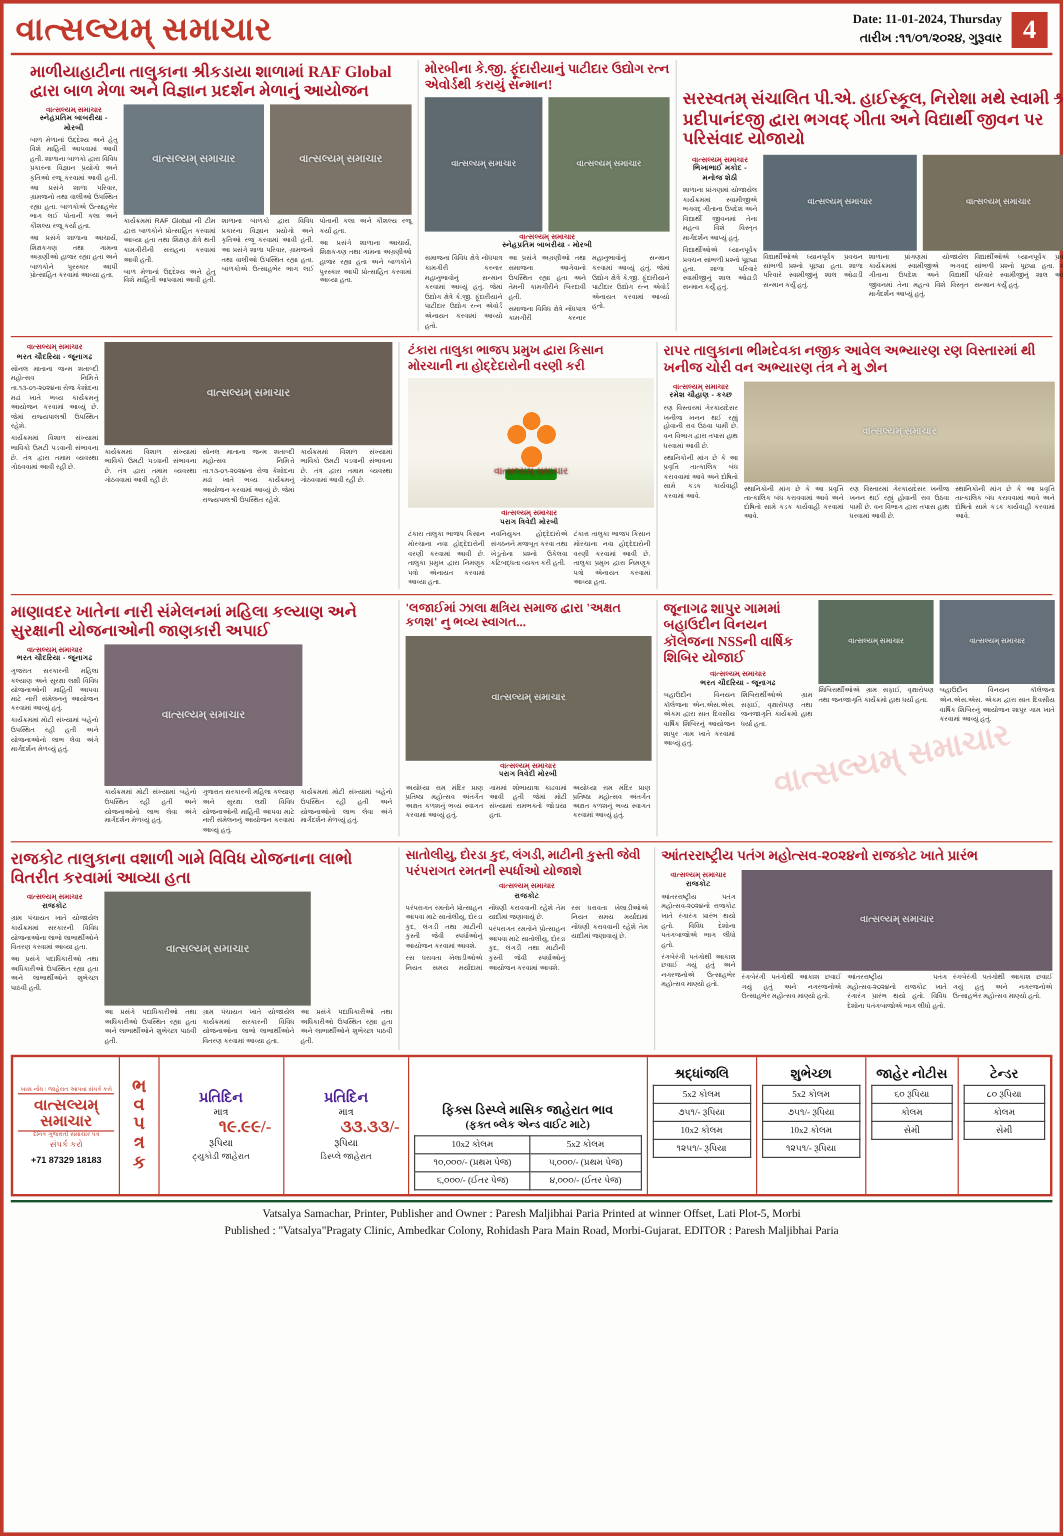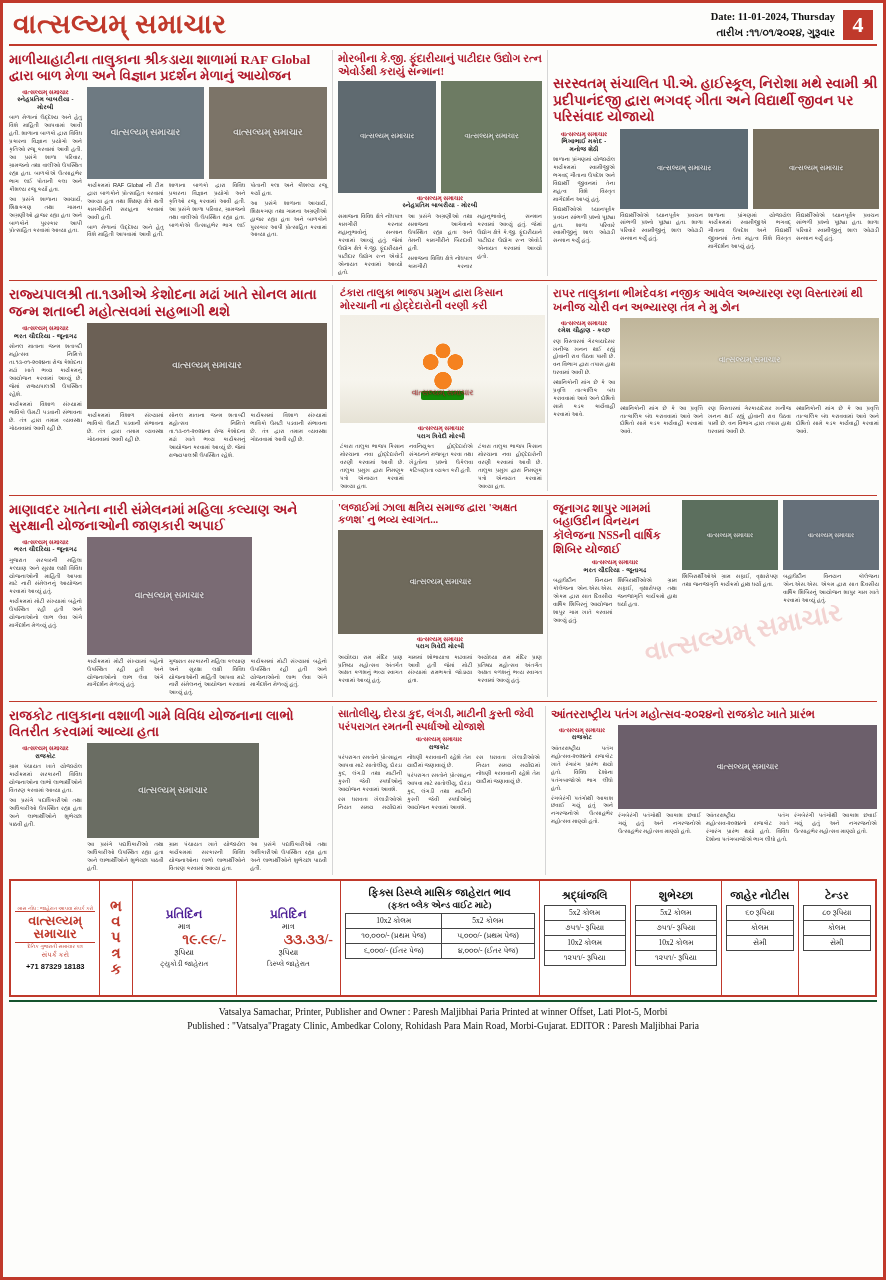--- a/index.html
+++ b/index.html
@@ -154,21 +154,21 @@
       <div class="mast-dates">
         <div>Date: 11-01-2024, Thursday</div>
         <div>તારીખ :૧૧/૦૧/૨૦૨૪, ગુરૂવાર</div>
       </div>
       <div class="page-num">4</div>
     </div>
   </div>
 
   <div class="grid" style="margin-top:4px;">
 
-    <div class="col" style="width:318px;">
+    <div class="col" style="width:318px;margin-left:16px;">
       <div class="hl" style="font-size:13.5px;">માળીયાહાટીના તાલુકાના શ્રીકડાયા શાળામાં RAF Global દ્વારા બાળ મેળા અને વિજ્ઞાન પ્રદર્શન મેળાનું આયોજન</div>
       <div class="grid">
         <div style="width:73px;">
           <div class="byline">
             <div class="b1">વાત્સલ્યમ્ સમાચાર</div>
             <div class="b2">સ્નેહપ્રતિમ બાબરીયા - મોરબી</div>
           </div>
           <div class="body">
             <p>બાળ મેળાનાં ઉદ્દેશ્ય અને હેતુ વિશે માહિતી આપવામાં આવી હતી. શાળાના બાળકો દ્વારા વિવિધ પ્રકારના વિજ્ઞાન પ્રયોગો અને કૃતિઓ રજૂ કરવામાં આવી હતી. આ પ્રસંગે શાળા પરિવાર, ગ્રામજનો તથા વાલીઓ ઉપસ્થિત રહ્યા હતા. બાળકોએ ઉત્સાહભેર ભાગ લઈ પોતાની કલા અને કૌશલ્ય રજૂ કર્યા હતા.</p>
             <p>આ પ્રસંગે શાળાના આચાર્ય, શિક્ષકગણ તથા ગામના અગ્રણીઓ હાજર રહ્યા હતા અને બાળકોને પુરસ્કાર આપી પ્રોત્સાહિત કરવામાં આવ્યા હતા.</p>
@@ -243,21 +243,20 @@
         </div>
       </div>
     </div>
   </div>
 
   <div class="hrule-red" style="margin:4px 0;"></div>
 
   <div class="grid">
 
     <div class="col" style="width:318px;">
-      <div class="hl" style="font-size:14px;">રાજ્યપાલશ્રી તા.૧૩મીએ કેશોદના મઢાં ખાતે સોનલ માતા જન્મ શતાબ્દી મહોત્સવમાં સહભાગી થશે</div>
       <div class="grid">
         <div style="width:73px;">
           <div class="byline">
             <div class="b1">વાત્સલ્યમ્ સમાચાર</div>
             <div class="b2">ભરત ચૌદરિયા - જૂનાગઢ</div>
           </div>
           <div class="body">
             <p>સોનલ માતાના જન્મ શતાબ્દી મહોત્સવ નિમિત્તે તા.૧૩-૦૧-૨૦૨૪ના રોજ કેશોદના મઢાં ખાતે ભવ્ય કાર્યક્રમનું આયોજન કરવામાં આવ્યું છે. જેમાં રાજ્યપાલશ્રી ઉપસ્થિત રહેશે.</p>
             <p>કાર્યક્રમમાં વિશાળ સંખ્યામાં ભાવિકો ઉમટી પડવાની સંભાવના છે. તંત્ર દ્વારા તમામ વ્યવસ્થા ગોઠવવામાં આવી રહી છે.</p>
           </div>
@@ -502,21 +501,21 @@
     </div>
 
     <div class="adcell" style="width:112px;">
       <div class="price-title">પ્રતિદિન</div>
       <div class="price-sub">માત્ર</div>
       <div class="price-big">૩૩.૩૩/-</div>
       <div class="price-sub">રૂપિયા</div>
       <div class="price-cap">ડિસ્પ્લે જાહેરાત</div>
     </div>
 
-    <div class="adcell" style="width:214px;justify-content:flex-start;padding-top:6px;">
+    <div class="adcell" style="width:214px;justify-content:flex-end;padding-top:6px;">
       <div class="fix-head">ફિક્સ ડિસ્પ્લે માસિક જાહેરાત ભાવ</div>
       <div class="fix-head" style="font-size:9px;">(ફક્ત બ્લેક એન્ડ વાઈટ માટે)</div>
       <table class="fixtable">
         <tbody>
             <tr>
           <td>10x2 કોલમ</td>
           <td>5x2 કોલમ</td>
         </tr>
         <tr>
           <td>૧૦,૦૦૦/- (પ્રથમ પેજ)</td>

